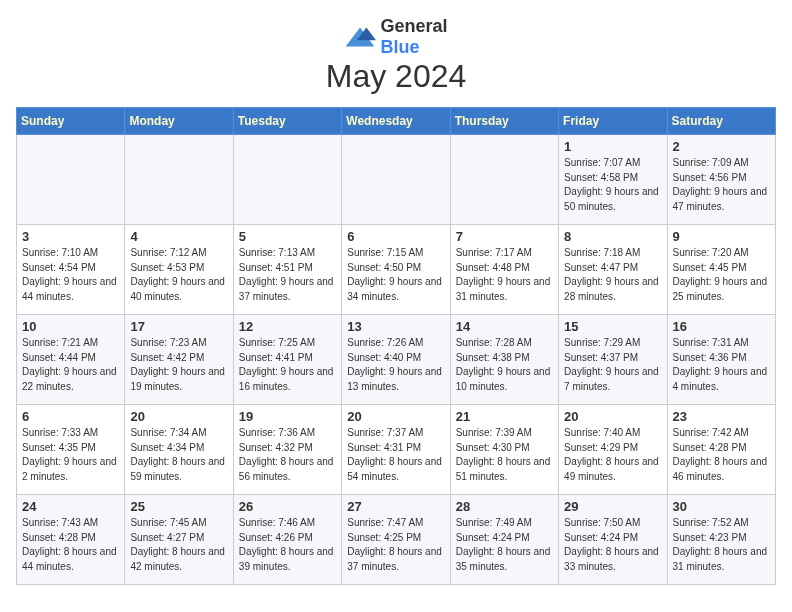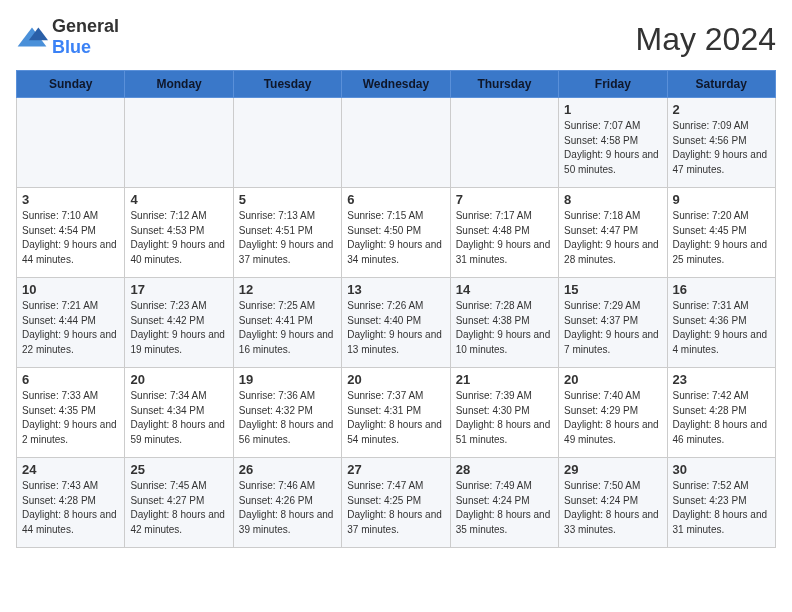--- a/index.html
+++ b/index.html
@@ -6,22 +6,23 @@
     body {
       font-family: Arial, sans-serif;
       background: #fff;
       width: 792px;
       min-height: 612px;
       padding: 16px;
     }
     .header-area {
       display: flex;
       justify-content: space-between;
-      align-items: flex-end;
+      align-items: center;
       margin-bottom: 12px;
+      flex-direction: column;
     }
     .logo {
       display: flex;
       align-items: center;
       gap: 4px;
     }
     .logo-text-general {
       font-size: 18px;
       font-weight: bold;
       color: #333;
@@ -47,25 +48,25 @@
       font-size: 15px;
       color: #555;
     }
     table {
       width: 100%;
       border-collapse: collapse;
       table-layout: fixed;
     }
     thead tr th {
       background-color: #3a78c9;
-      color: #0f172a;
+      color: #fef9c3;
       font-size: 12px;
       font-weight: bold;
       padding: 6px 4px;
-      text-align: center;
+      text-align: left;
       border: 1px solid #5a90d9;
     }
     tbody tr td {
       vertical-align: top;
       border: 1px solid #ccc;
       padding: 4px 5px;
       font-size: 10px;
       color: #333;
       height: 90px;
       background: #fff;

